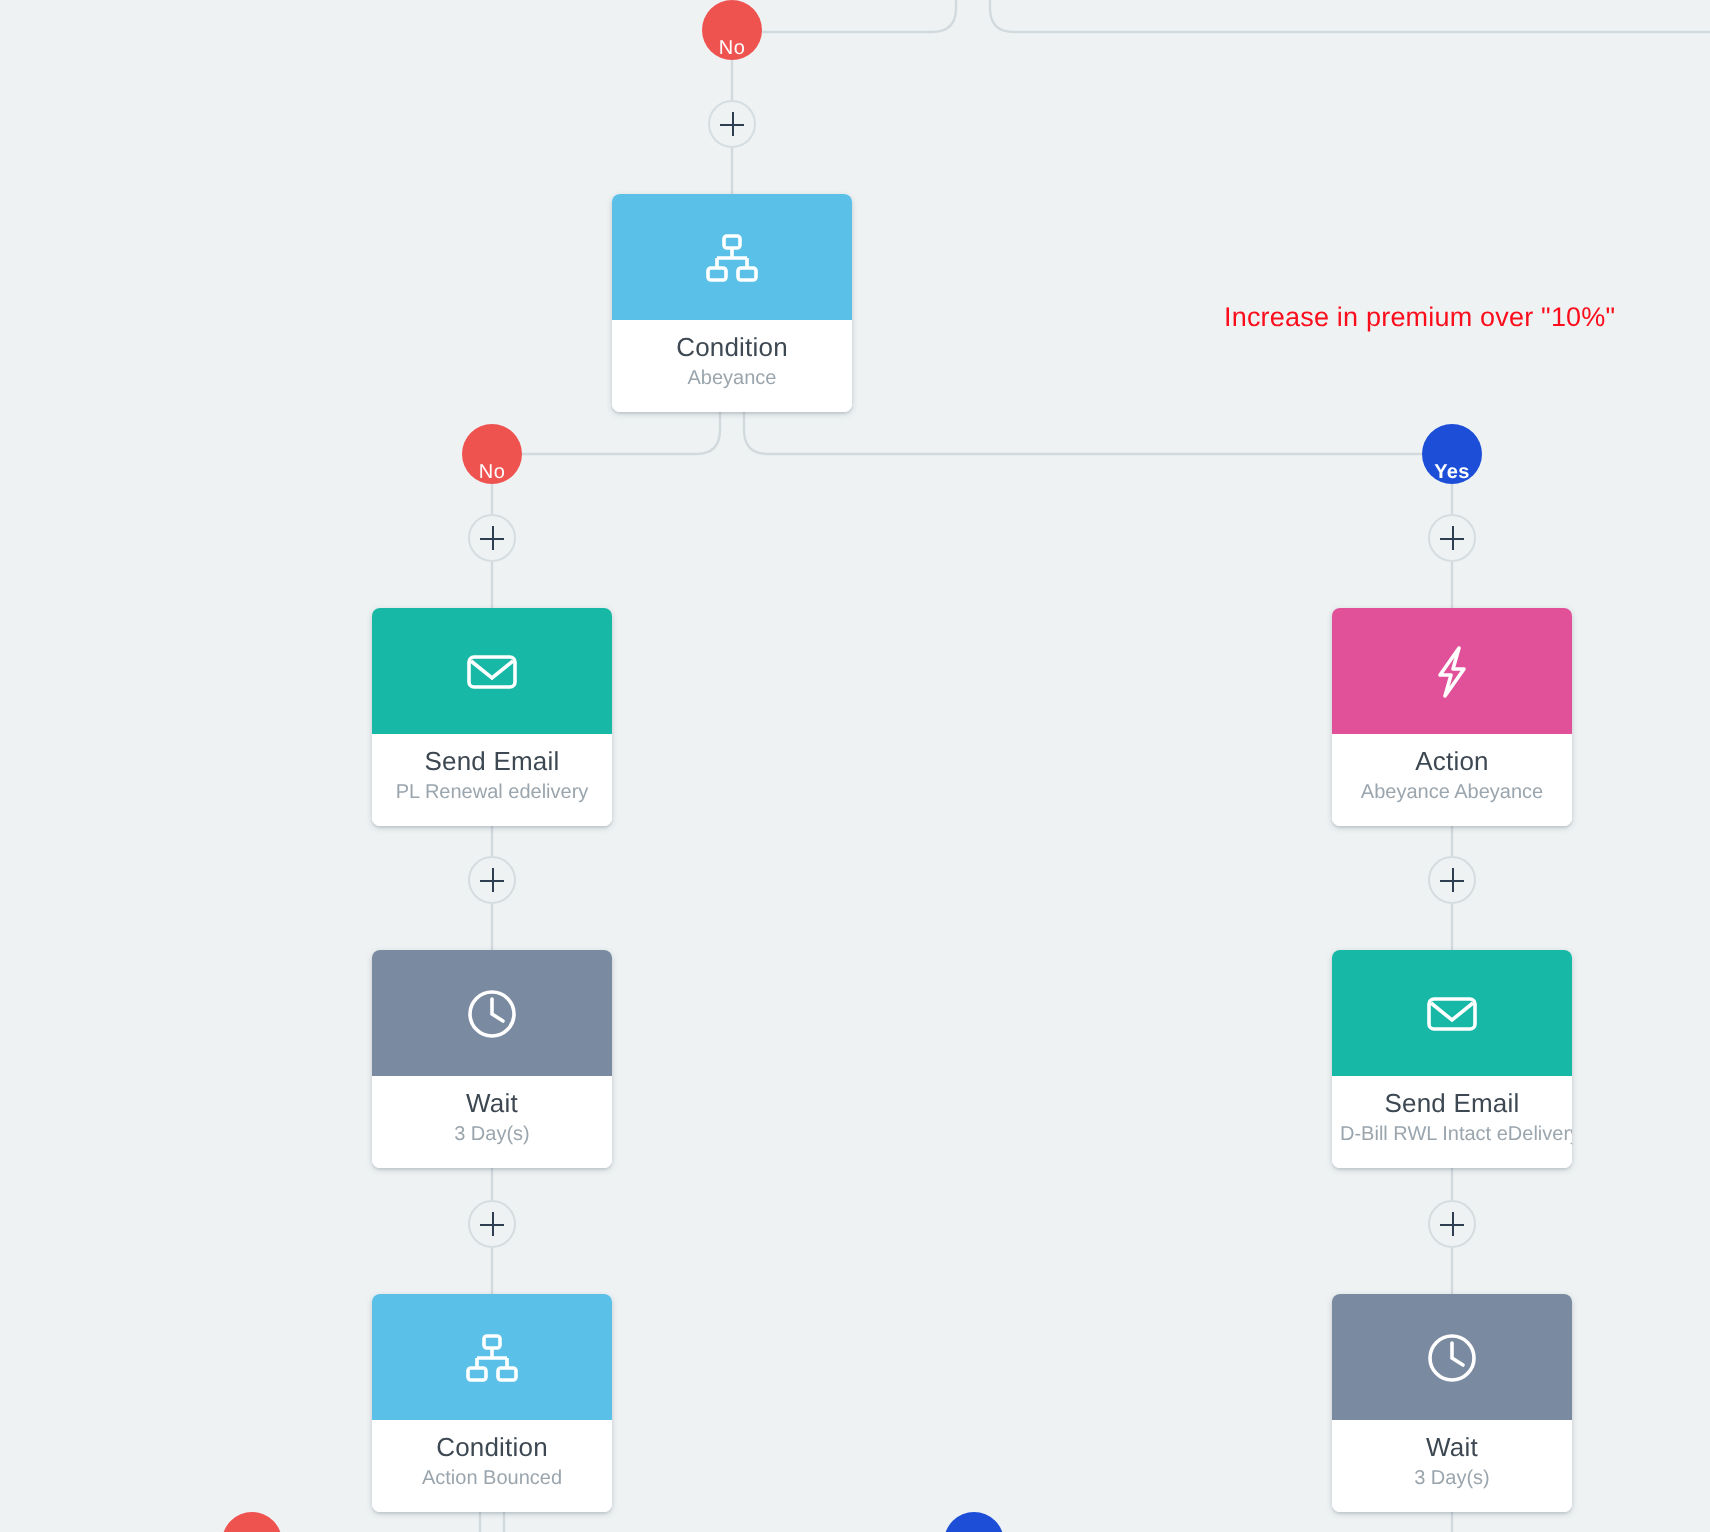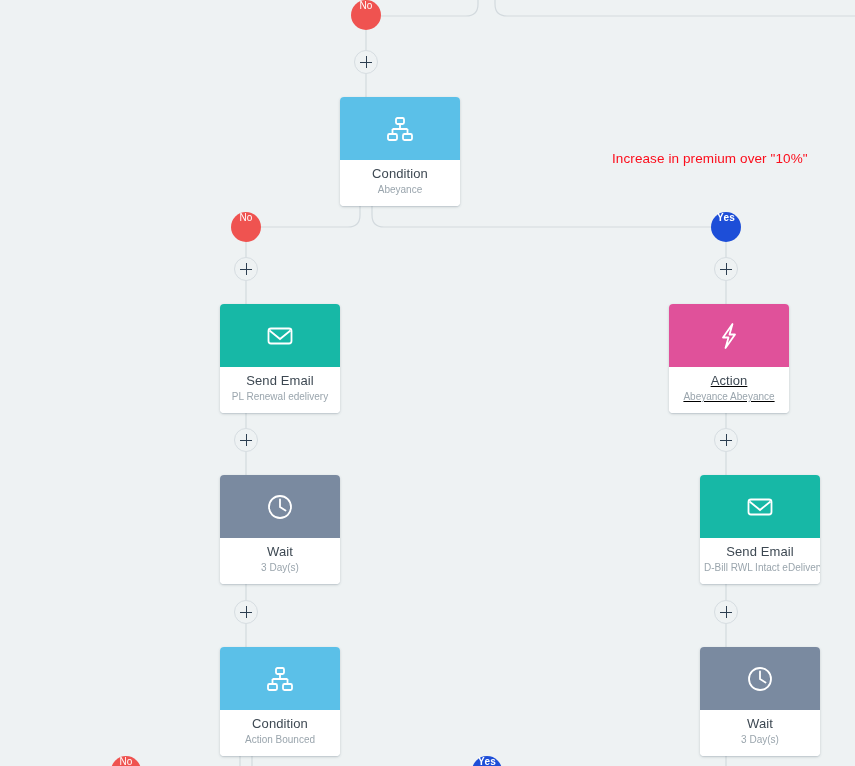--- a/index.html
+++ b/index.html
@@ -30,21 +30,20 @@
 
   
   .node {
     position: absolute;
     width: 120px;
     border-radius: 4px;
     background: #ffffff;
     box-shadow: 0 1px 3px rgba(40,60,80,0.18), 0 1px 1px rgba(40,60,80,0.10);
     overflow: hidden;
     cursor: pointer;
-    margin-left: 34px;
   }
   .node .head {
     height: 63px;
     display: flex;
     align-items: center;
     justify-content: center;
   }
   .node .head svg { display: block; }
   .node .body {
     background: #ffffff;
@@ -90,21 +89,21 @@
   .plus::before { left: 5px; top: 10.5px; width: 12px; height: 1.6px; }
   .plus::after  { top: 5px; left: 10.5px; height: 12px; width: 1.6px; }
 
   
   .badge {
     position: absolute;
     width: 30px;
     height: 30px;
     border-radius: 50%;
     display: flex;
-    align-items: flex-start;
+    align-items: flex-end;
     justify-content: center;
     font-size: 10px;
     color: #ffffff;
     letter-spacing: .2px;
     cursor: pointer;
   }
   .badge-no  { background: #ef5350; }
   .badge-yes { background: #1d4ed8; font-weight: bold; }
 
   
@@ -242,21 +241,21 @@
           <path d="M16 11 v5 M8.5 21 v-5 M23.5 21 v-5 M8.5 16 H23.5"></path>
         </svg>
       </span>
     </div>
     <div class="body">
       <div class="title">Condition</div>
       <div class="sub">Action Bounced</div>
     </div>
   </div>
 
-  <div class="node" style="left:635px; top:304px;text-decoration:underline;">
+  <div class="node" style="left:666px; top:304px;">
     <div class="head head-action">
       <span>
         <svg width="32" height="32" viewBox="0 0 32 32" fill="none" stroke="#ffffff" stroke-width="1.8" stroke-linejoin="round">
           <path d="M19.5 4 L10 17.5 H15.5 L12.5 28 L22 14.5 H16.5 Z"></path>
         </svg>
       </span>
     </div>
     <div class="body">
       <div class="title">Action</div>
       <div class="sub">Abeyance Abeyance</div>

